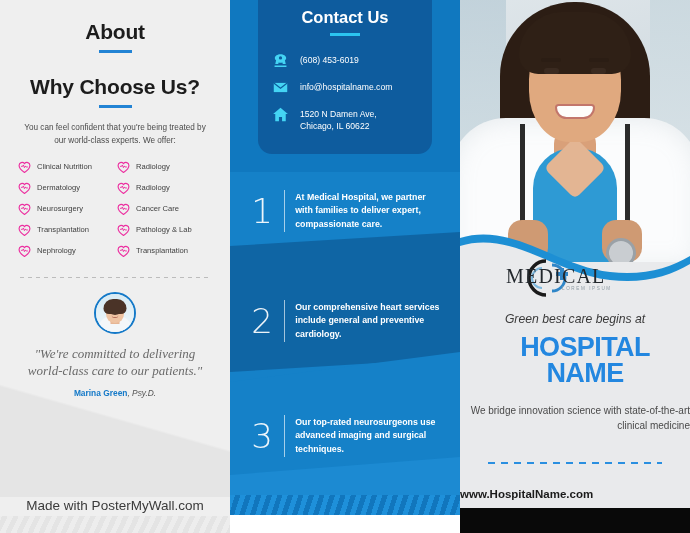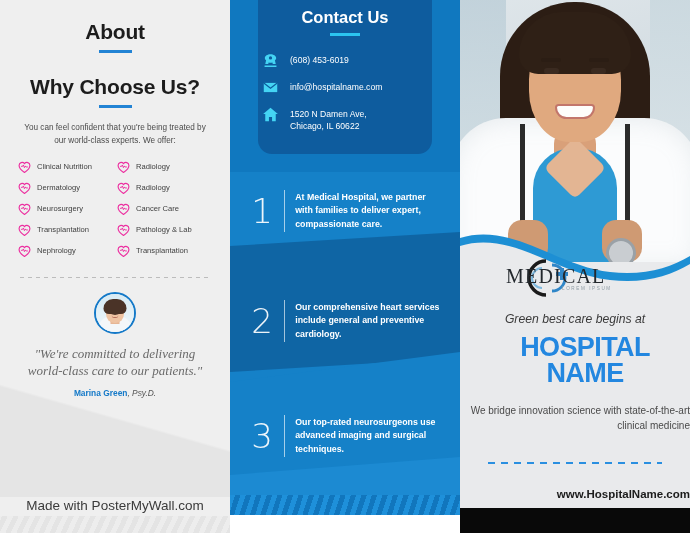--- a/index.html
+++ b/index.html
@@ -126,21 +126,21 @@
   }
   .contact-card {
     position: absolute; left: 28px; top: -26px; width: 174px;
     background: #0e5c9e; border-radius: 14px;
     padding: 34px 0 22px;
   }
   .contact-title {
     text-align: center; color: #fff; font-size: 16.5px; font-weight: bold;
   }
   .contact-card .accent-bar { background: #2bc4f0; width: 30px; }
-  .contact-rows { margin-top: 16px; padding-left: 4px; }
+  .contact-rows { margin-top: 16px; padding-left: 14px; }
   .c-row { display: flex; align-items: flex-start; gap: 11px; margin-bottom: 10px; }
   .c-row:last-child { margin-bottom: 0; }
   .c-ic { width: 17px; height: 17px; flex: none; display: block; fill: #44d4f4; }
   .c-txt { color: #fff; font-size: 8.6px; line-height: 1.42; padding-top: 2px; }
 
   .num-item { position: relative; display: flex; align-items: center; gap: 10px; padding-left: 20px; }
   .num-item .num {
     font-size: 34px; color: rgba(255,255,255,0.92); font-weight: 300;
     line-height: 1; width: 24px; text-align: center;
     font-family: "DejaVu Sans", sans-serif;
@@ -237,21 +237,21 @@
   }
   .r-desc {
     position: absolute; left: 0; top: 403px; width: 230px; text-align: right;
     font-size: 10px; line-height: 1.5; color: #4a4a4a;
   }
   .r-dash {
     position: absolute; left: 28px; top: 462px; width: 174px; height: 2px;
     background-image: repeating-linear-gradient(to right,#2a8fe0 0 7px, transparent 7px 13px);
   }
   .r-url {
-    position: absolute; left: 0; top: 488px; width: 230px; text-align: right;
+    position: absolute; left: 0; top: 488px; width: 230px; text-align: left;
     font-size: 11.5px; font-weight: bold; color: #1b1b1b;
   }
   .r-blackbar { position: absolute; left: 0; bottom: 0; width: 230px; height: 25px; background: #090909; }
 </style>
 </head>
 <body>
 
 <div class="brochure">
 
   <div class="panel-left">

